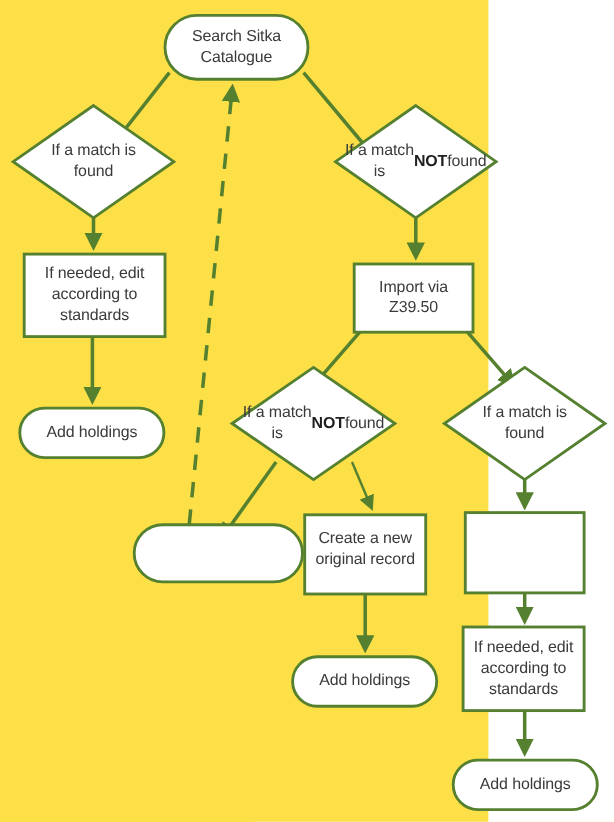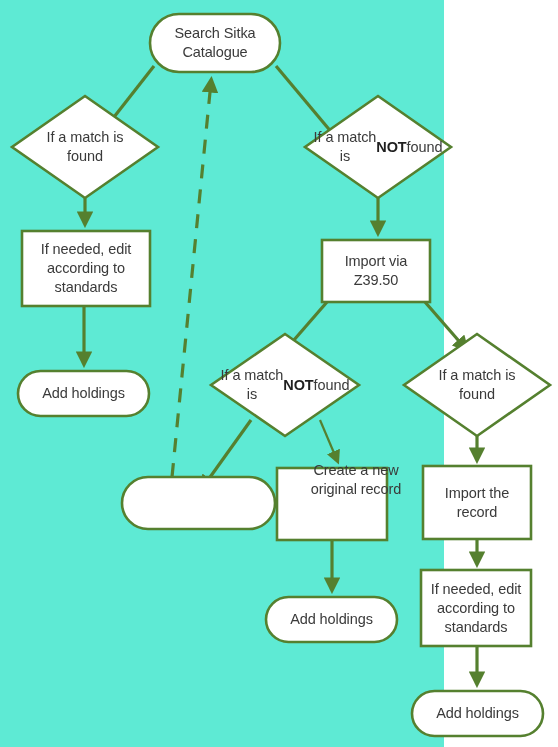--- a/index.html
+++ b/index.html
@@ -10,21 +10,21 @@
   body {
     width: 558px;
     height: 747px;
     font-family: "Liberation Sans", sans-serif;
     overflow: hidden;
   }
   #flowchart-root {
     position: relative;
     width: 444px;
     height: 747px;
-    background: #5eead4;
+    background: #fde047;
   }
   svg#flow-svg {
     position: absolute;
     top: 0;
     left: 0;
     width: 558px;
     height: 747px;
     display: block;
   }
   .node-shape {
@@ -160,25 +160,23 @@
 Z39.50</div>
 
   <div class="node-label" style="left: 18px; top: 371px; width: 131px; height: 45px; color: rgb(58, 58, 58);">Add holdings</div>
 
   <div class="node-label" style="left: 217px; top: 356px; width: 136px; height: 58px; color: rgb(58, 58, 58);">If a match<br>is <b>NOT</b> found</div>
 
   <div class="node-label" style="left: 417px; top: 356px; width: 120px; height: 58px; color: rgb(58, 58, 58);">If a match is
 found</div>
 
 
-  <div class="node-label" style="left: 275px; top: 444px; width: 114px; height: 72px; color: rgb(58, 58, 58); margin-left: 24px;">Create a new
+  <div class="node-label" style="left: 275px; top: 464px; width: 114px; height: 72px; color: rgb(58, 58, 58);">Create a new
 original record</div>
 
-  <div class="node-label" style="left: 423px; top: 466px; width: 108px; height: 73px; color: rgb(58, 58, 58);">Import the
-record</div>
 
   <div class="node-label" style="left: 266px; top: 597px; width: 131px; height: 45px; color: rgb(58, 58, 58);">Add holdings</div>
 
   <div class="node-label" style="left: 419px; top: 570px; width: 114px; height: 76px; color: rgb(58, 58, 58);">If needed, edit
 according to
 standards</div>
 
   <div class="node-label" style="left: 412px; top: 691px; width: 131px; height: 45px; color: rgb(58, 58, 58);">Add holdings</div>
 
 </div>

